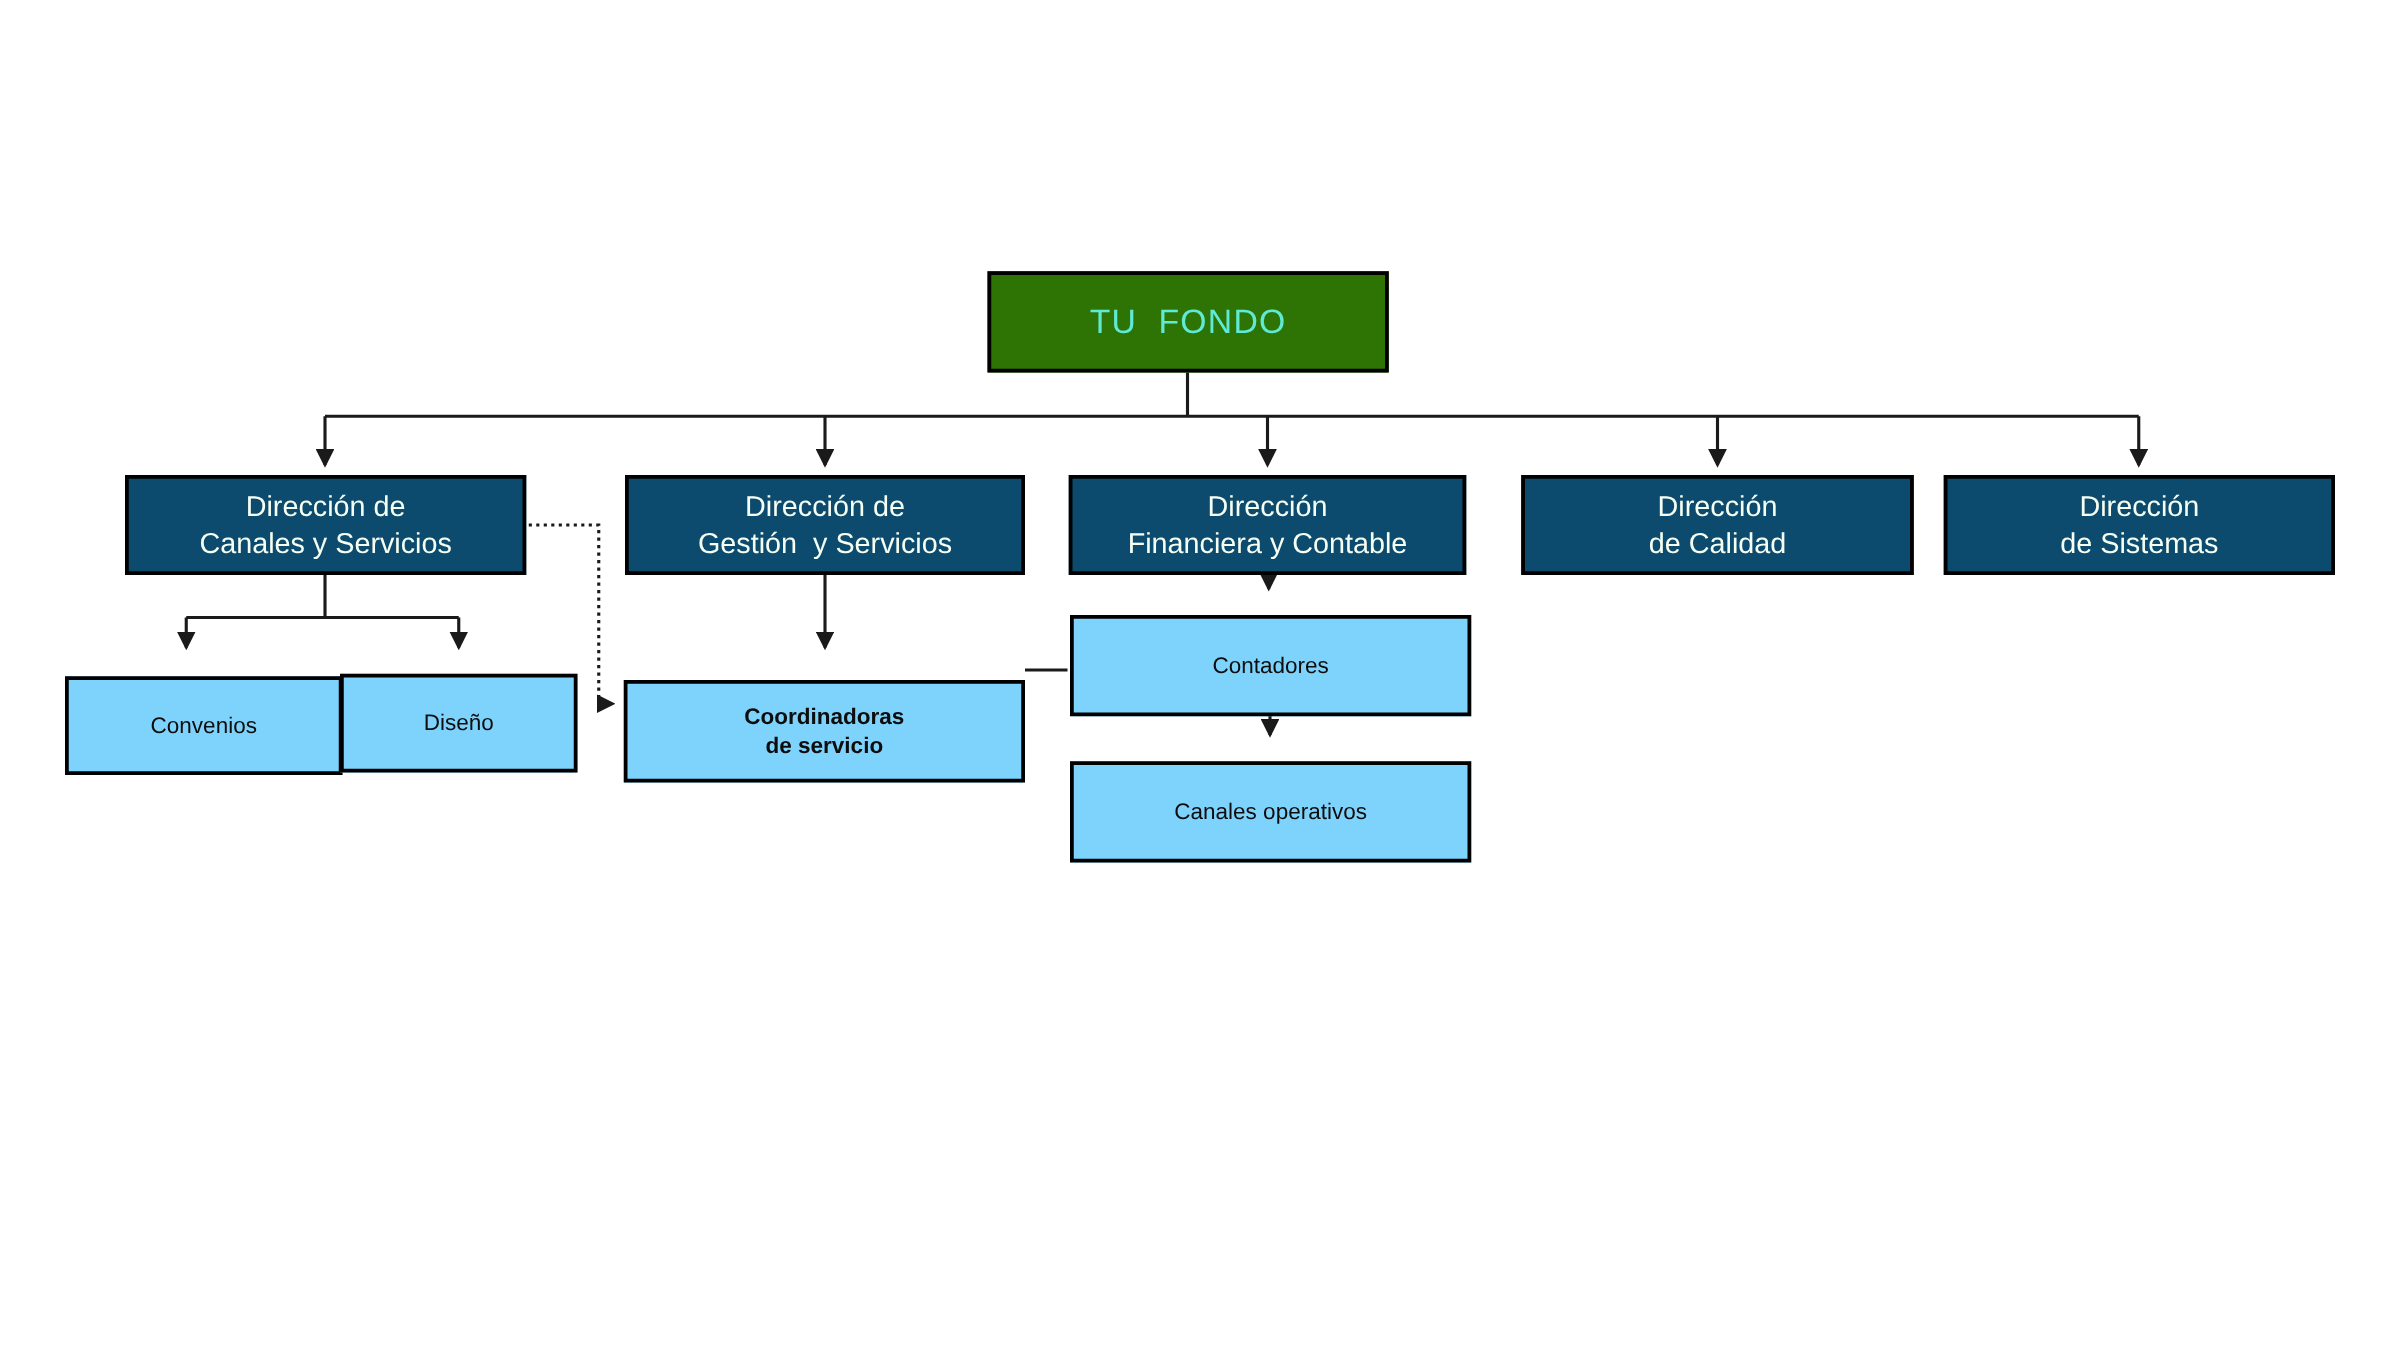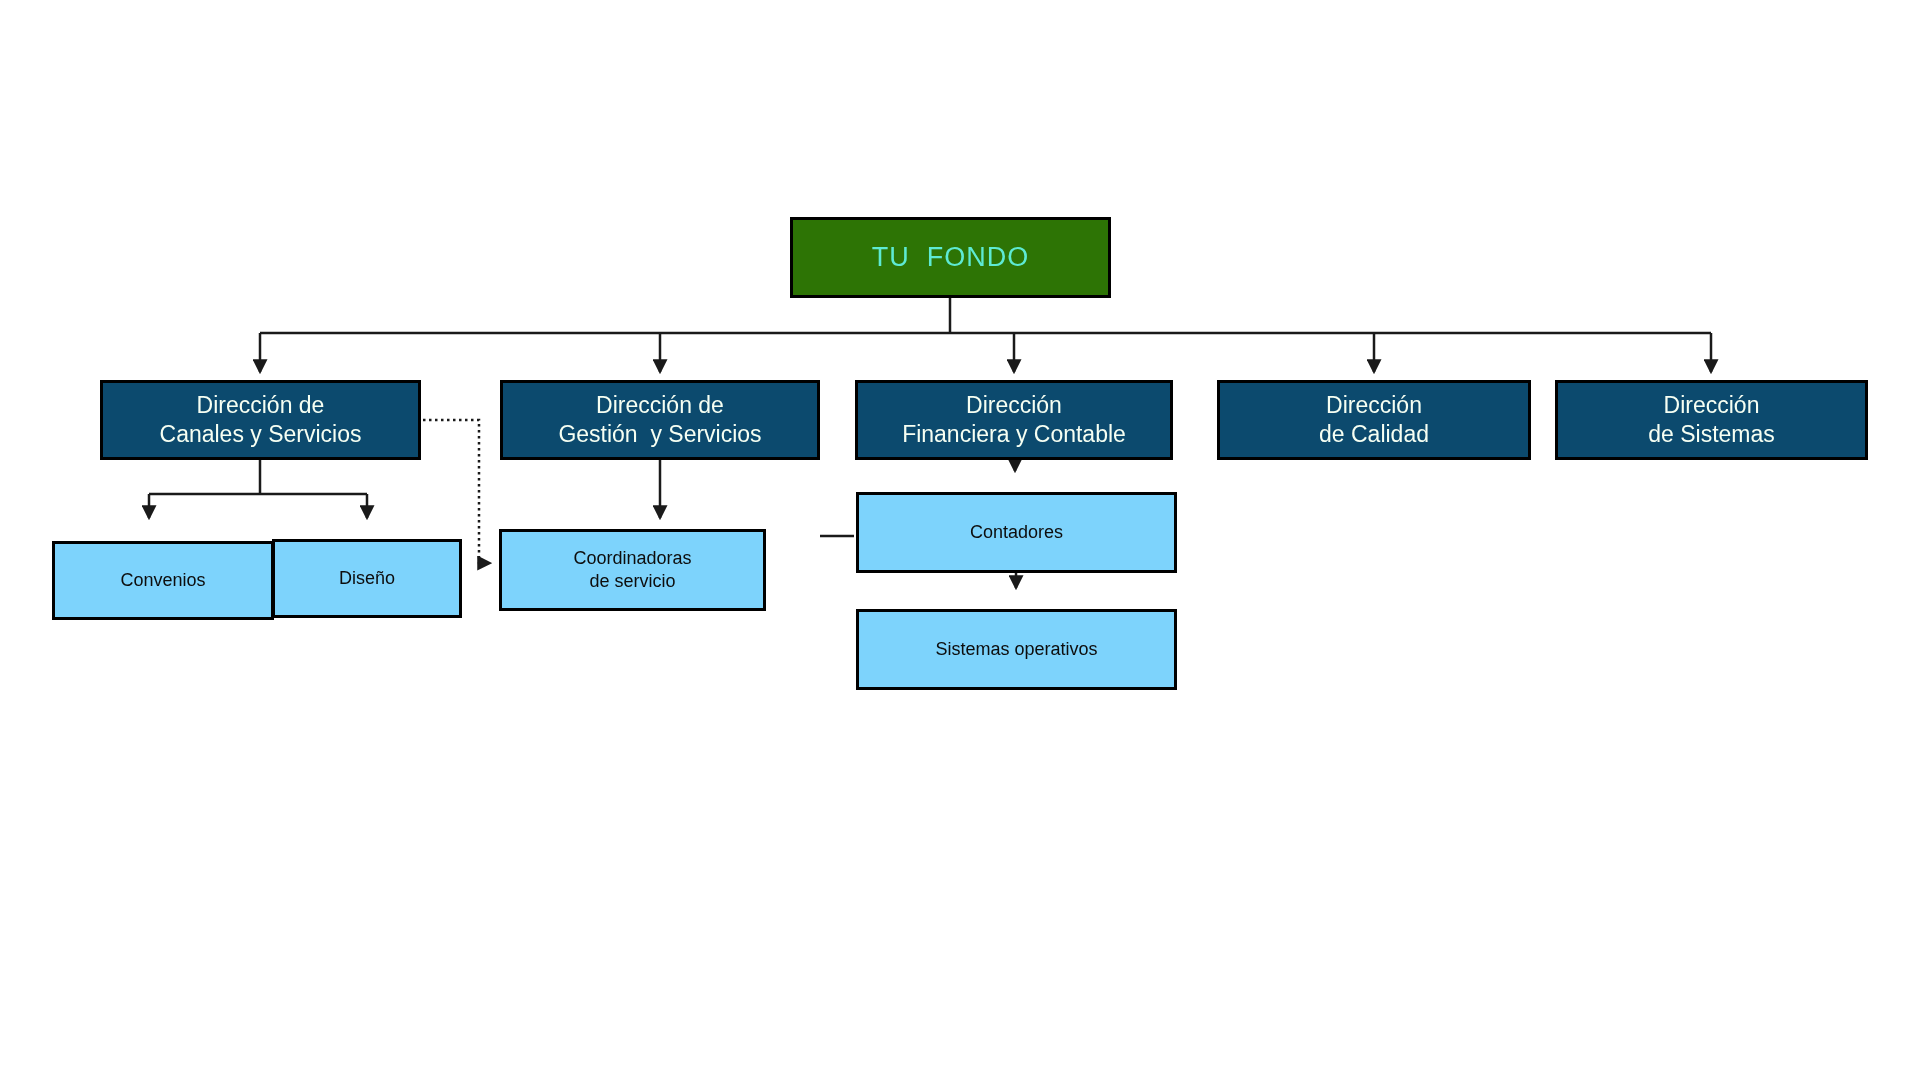--- a/index.html
+++ b/index.html
@@ -54,21 +54,21 @@
   }
   
   #node-root          { left: 790px;  top: 217px; width: 321px; height: 81px; }
   #node-canales       { left: 100px;  top: 380px; width: 321px; height: 80px; }
   #node-gestion       { left: 500px;  top: 380px; width: 320px; height: 80px; }
   #node-financiera    { left: 855px;  top: 380px; width: 318px; height: 80px; }
   #node-calidad       { left: 1217px; top: 380px; width: 314px; height: 80px; }
   #node-sistemas      { left: 1555px; top: 380px; width: 313px; height: 80px; }
   #node-convenios     { left: 52px;   top: 528px; width: 222px; height: 79px; }
   #node-diseno        { left: 272px;  top: 526px; width: 190px; height: 79px; }
-  #node-coordinadoras { left: 499px;  top: 516px; width: 267px; height: 82px; }
+  #node-coordinadoras { left: 499px;  top: 531px; width: 321px; height: 82px; font-weight: bold; }
   #node-contadores    { left: 856px;  top: 479px; width: 321px; height: 81px; }
   #node-asesores      { left: 856px;  top: 596px; width: 321px; height: 81px; }
 </style>
 </head>
 <body>
 
 <div id="canvas">
 
   <svg id="connector-layer" viewBox="0 0 1920 1080" xmlns="http://www.w3.org/2000/svg">
     <defs>
@@ -140,16 +140,16 @@
   <div id="node-coordinadoras" class="node lvl3">
     <span>Coordinadoras
 de servicio</span>
   </div>
 
   <div id="node-contadores" class="node lvl3">
     <span>Contadores</span>
   </div>
 
   <div id="node-asesores" class="node lvl3">
-    <span>Sistemas operativos</span>
+    <span>Canales operativos</span>
   </div>
 
 </div>
 
 </body></html>

